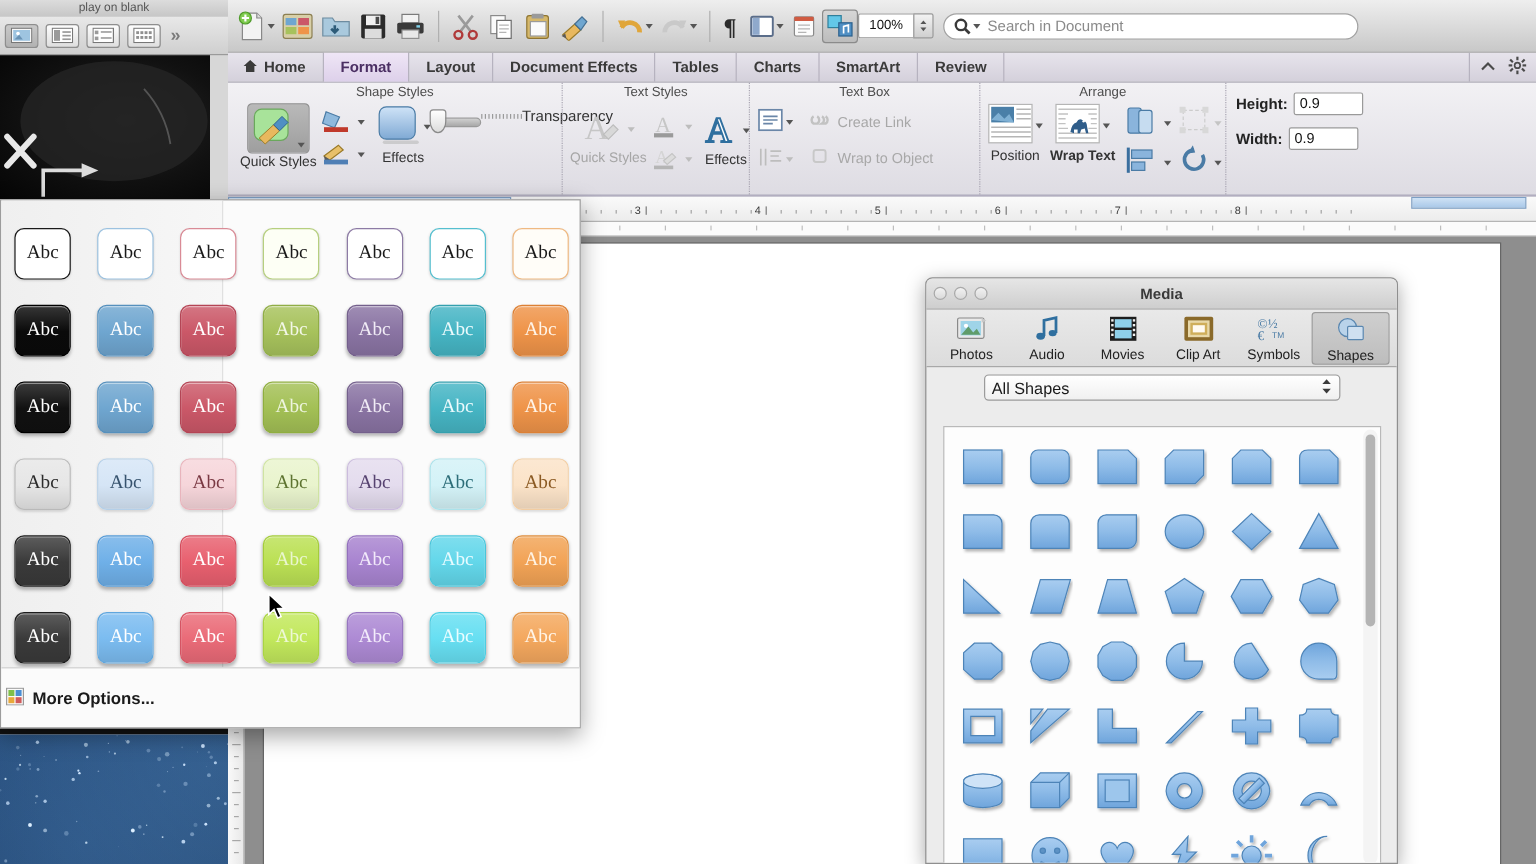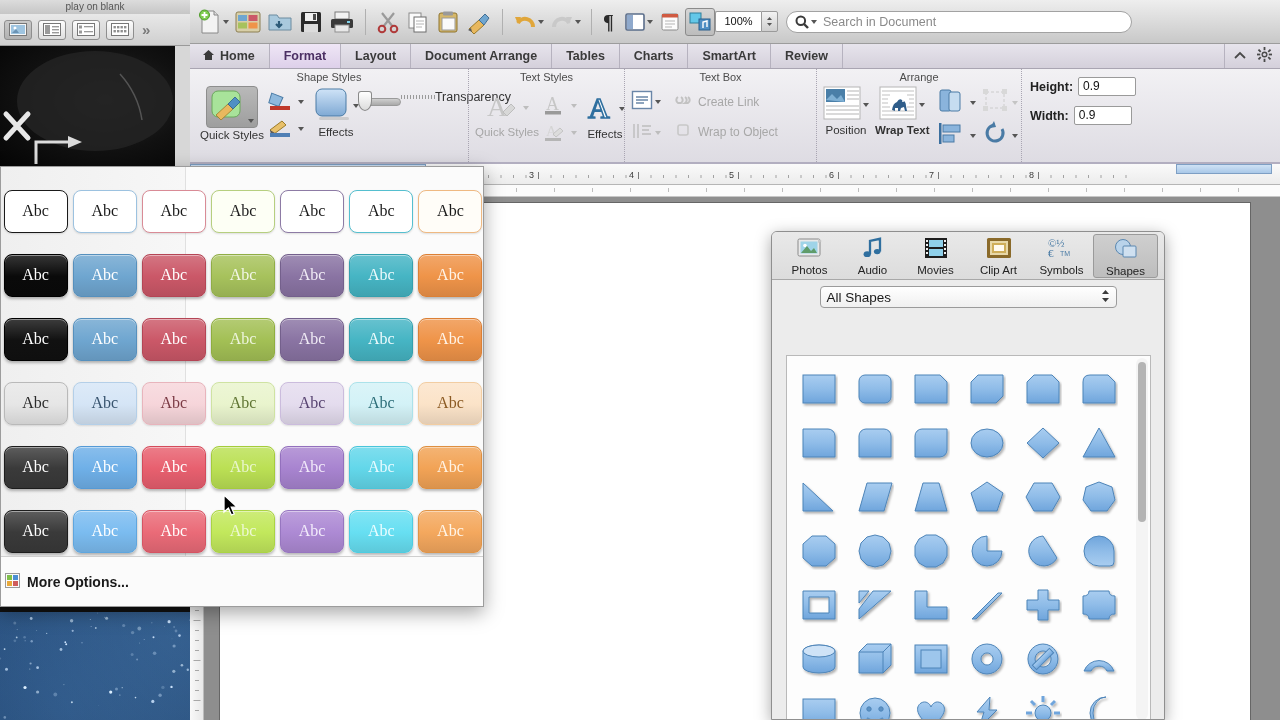--- a/index.html
+++ b/index.html
@@ -205,21 +205,21 @@
   #gallery-grid {
     position:absolute; left:0; top:0; width:484px; height:388px;
     padding:12px 0 0 0;
   }
   .grow { display:flex; height:64px; align-items:center; }
   .gcell {
     width:71.5px; height:64px; display:flex; align-items:center; justify-content:center;
     position:relative;
   }
   .swatch {
-    width:64px; height:43px; border-radius:8px;
+    width:47px; height:43px; border-radius:8px;
     display:flex; align-items:center; justify-content:center;
     font-family:"Liberation Serif", serif; font-size:16px;
     position:relative;
   }
   .swatch.sel::before {
     content:""; position:absolute; left:-7px; top:-7px; right:-7px; bottom:-7px;
     border-radius:11px; background:#bcdcf5; border:1px solid #88b8de; z-index:-1;
   }
   #gallery-footer {
     position:absolute; left:0; bottom:0; width:484px; height:50px;
@@ -936,21 +936,21 @@
       </span>
       <span>Home</span>
     </div>
     <div class="tab active">
       <span>Format</span>
     </div>
     <div class="tab">
       <span>Layout</span>
     </div>
     <div class="tab">
-      <span>Document Arrange</span>
+      <span>Document Effects</span>
     </div>
     <div class="tab">
       <span>Tables</span>
     </div>
     <div class="tab">
       <span>Charts</span>
     </div>
     <div class="tab">
       <span>SmartArt</span>
     </div>
@@ -1673,20 +1673,26 @@
         </svg>
     </span>
     <span id="more-label">More Options...</span>
   </div>
   <svg id="cursor" width="18" height="24" viewBox="0 0 18 24">
     <path d="M1 1 L1 18 L5.4 14 L8.4 21 L11.2 19.8 L8.3 13.2 L14 13 Z" fill="#000" stroke="#fff" stroke-width="1.3"></path>
   </svg>
 </div>
 
 <div id="media">
+  <div id="media-title">
+    <div class="wdot"></div>
+    <div class="wdot"></div>
+    <div class="wdot"></div>
+    <div class="ttl">Media</div>
+  </div>
 
   <div id="media-tabs">
       <div class="mtab">
         <span><svg width="26" height="24" viewBox="0 0 26 24">
             <rect x="1" y="3" width="22" height="17" rx="1.5" fill="#e9e9e9" stroke="#8a8a8a"></rect>
             <rect x="3.5" y="5.5" width="17" height="12" fill="#9fd4e8"></rect>
             <circle cx="8" cy="9.5" r="1.8" fill="#fff"></circle>
             <path d="M4 17 L10 10 L14 15 L17 12 L20 17 Z" fill="#5f9c6a"></path>
             <path d="M21 3 l4 2 -4 2 Z" fill="#c9c9c9"></path>
           </svg></span>

